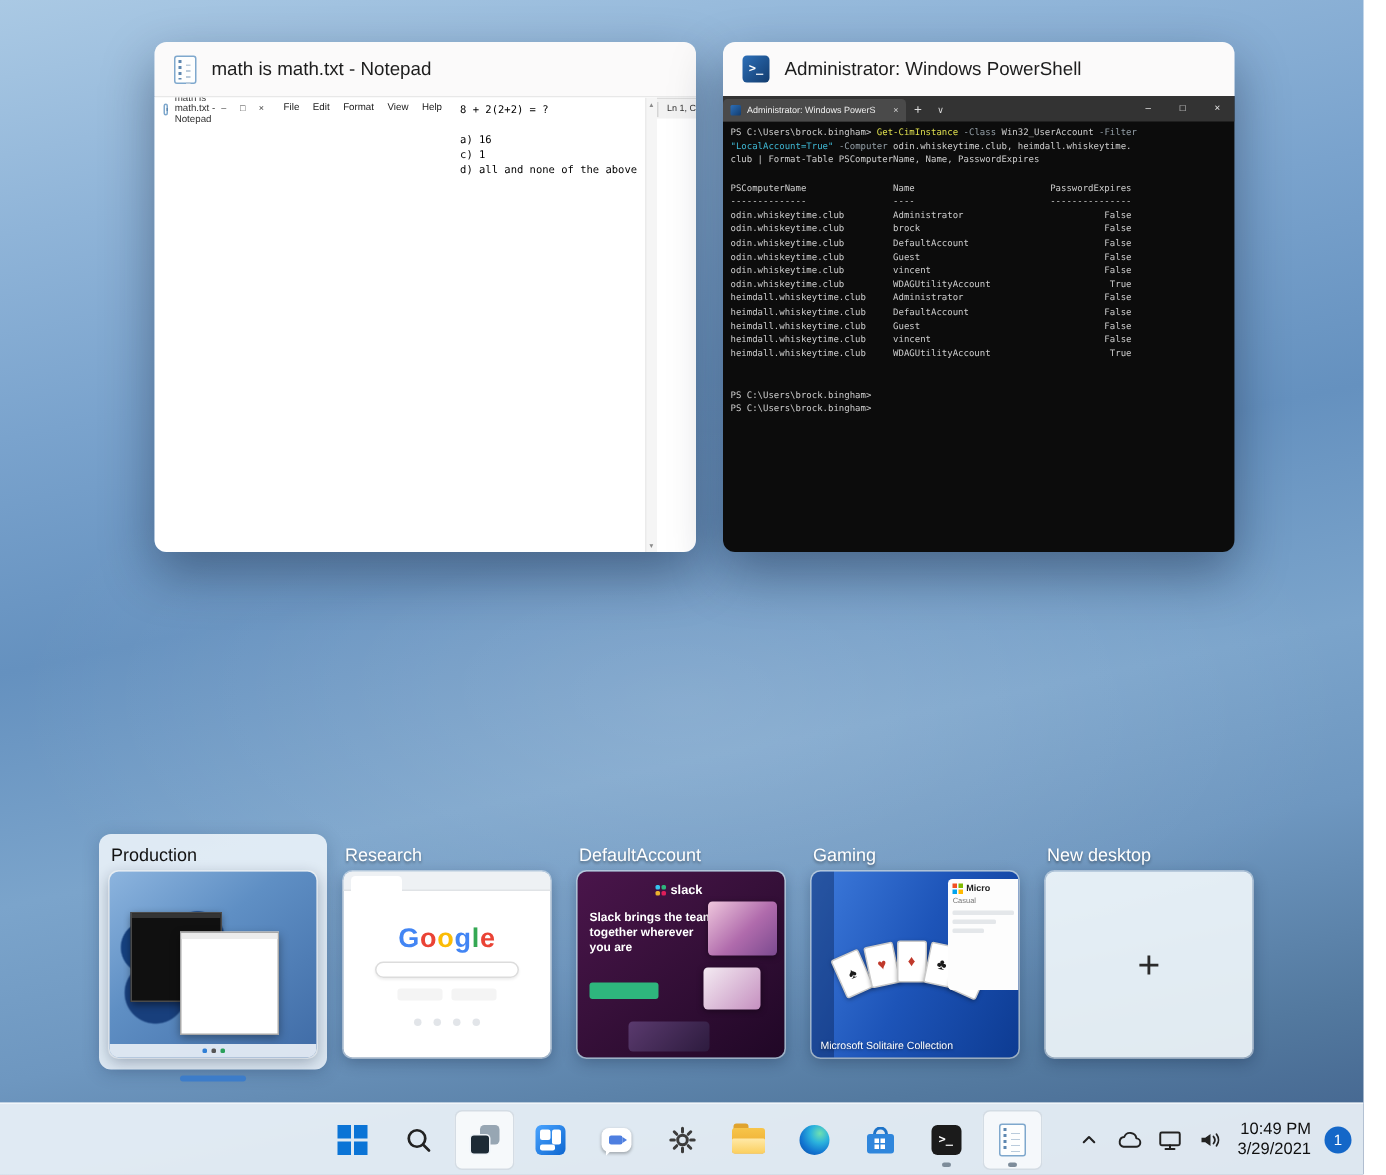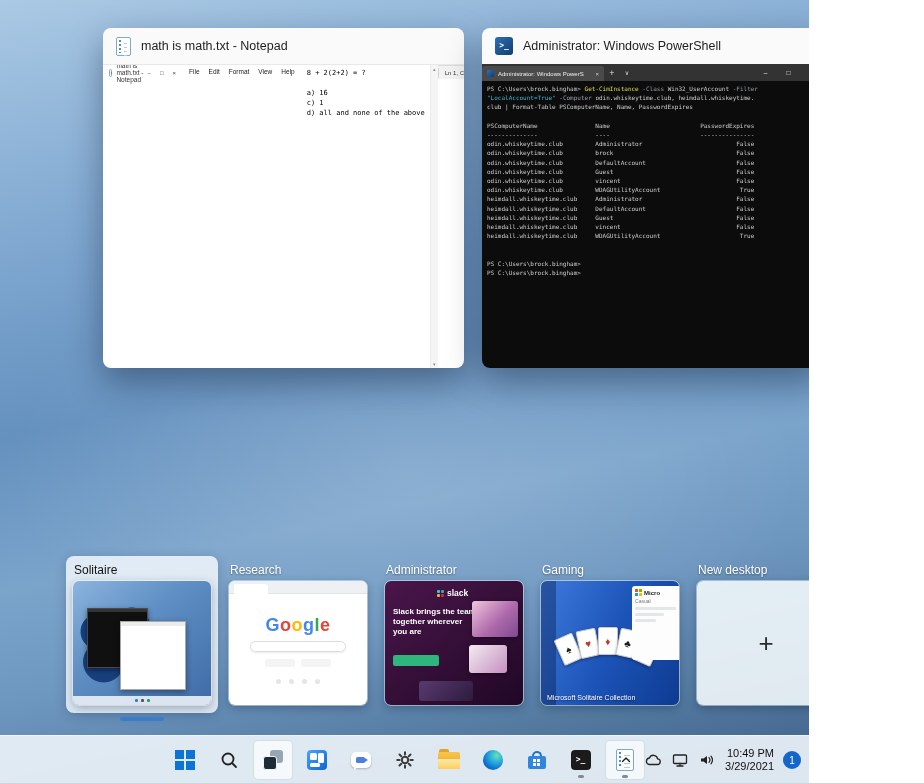--- a/index.html
+++ b/index.html
@@ -1,17 +1,17 @@
 <!DOCTYPE html>
 <html><head>
 <meta charset="utf-8">
 <style>
   * { margin:0; padding:0; box-sizing:border-box; }
   html,body { width:924px; height:783px; font-family:"Liberation Sans",sans-serif; }
-  .screen { position:relative; width:809px; height:783px; overflow:hidden;
+  .screen { position:relative; width:909px; height:783px; overflow:hidden;
     background:
       radial-gradient(ellipse 70% 40% at 50% 60%, rgba(255,255,255,0.14), transparent 70%),
       linear-gradient(168deg,#aac9e4 0%,#8fb4d8 16%,#7aa3cd 30%,#6591bf 46%,#7ba4cb 62%,#6e97c0 74%,#53799f 88%,#3f5f8a 100%);
   }
 
   
   .win-thumb { position:absolute; border-radius:8px; box-shadow:0 14px 34px rgba(8,20,44,.4); }
   .thumb-header { height:36px; background:#fbfafa; border-radius:8px 8px 0 0; display:flex; align-items:center; gap:10px; padding:0 13px; }
   .thumb-title { font-size:12.5px; color:#1d1d1d; }
 
@@ -253,21 +253,21 @@
           <span>×</span>
         </span>
       </div>
       <div class="ps-body" id="ps-body"><div class="t-line"><span class="c-fg">PS C:\Users\brock.bingham&gt; </span><span class="c-cmdlet">Get-CimInstance</span><span class="c-fg"> </span><span class="c-param">-Class</span><span class="c-fg"> Win32_UserAccount </span><span class="c-param">-Filter</span></div><div class="t-line"><span class="c-string">"LocalAccount=True"</span><span class="c-fg"> </span><span class="c-param">-Computer</span><span class="c-fg"> odin.whiskeytime.club, heimdall.whiskeytime.</span></div><div class="t-line"><span class="c-fg">club | Format-Table PSComputerName, Name, PasswordExpires</span></div><div class="t-line"><span class="c-fg"></span></div><div class="t-line"><span class="c-fg">PSComputerName                Name                         PasswordExpires</span></div><div class="t-line"><span class="c-fg">--------------                ----                         ---------------</span></div><div class="t-line"><span class="c-fg">odin.whiskeytime.club         Administrator                          False</span></div><div class="t-line"><span class="c-fg">odin.whiskeytime.club         brock                                  False</span></div><div class="t-line"><span class="c-fg">odin.whiskeytime.club         DefaultAccount                         False</span></div><div class="t-line"><span class="c-fg">odin.whiskeytime.club         Guest                                  False</span></div><div class="t-line"><span class="c-fg">odin.whiskeytime.club         vincent                                False</span></div><div class="t-line"><span class="c-fg">odin.whiskeytime.club         WDAGUtilityAccount                      True</span></div><div class="t-line"><span class="c-fg">heimdall.whiskeytime.club     Administrator                          False</span></div><div class="t-line"><span class="c-fg">heimdall.whiskeytime.club     DefaultAccount                         False</span></div><div class="t-line"><span class="c-fg">heimdall.whiskeytime.club     Guest                                  False</span></div><div class="t-line"><span class="c-fg">heimdall.whiskeytime.club     vincent                                False</span></div><div class="t-line"><span class="c-fg">heimdall.whiskeytime.club     WDAGUtilityAccount                      True</span></div><div class="t-line"><span class="c-fg"></span></div><div class="t-line"><span class="c-fg"></span></div><div class="t-line"><span class="c-fg">PS C:\Users\brock.bingham&gt;</span></div><div class="t-line"><span class="c-fg">PS C:\Users\brock.bingham&gt;</span></div></div>
     </div>
   </div>
 
   <div class="desktops">
 
     <div class="d-card selected">
-      <div class="d-label">Solitaire</div>
+      <div class="d-label">Production</div>
       <div class="d-thumb t-prod">
         <div class="p-bloom"></div>
         <div class="p-console"></div>
         <div class="p-notepad"></div>
         <div class="p-taskbar">
           <span class="p-dot" style="background:#2f7fd6"></span>
           <span class="p-dot" style="background:#555"></span>
           <span class="p-dot" style="background:#2aa05a"></span>
         </div>
       </div>
@@ -288,21 +288,21 @@
         <div class="r-dots">
             <span class="r-dot"></span>
             <span class="r-dot"></span>
             <span class="r-dot"></span>
             <span class="r-dot"></span>
           </div>
       </div>
     </div>
 
     <div class="d-card">
-      <div class="d-label">Administrator</div>
+      <div class="d-label">DefaultAccount</div>
       <div class="d-thumb t-col">
         <div class="sl-brand">
           <span class="sl-logo" id="sl-logo">
               <i style="background: rgb(54, 197, 240);"></i>
               <i style="background: rgb(46, 182, 125);"></i>
               <i style="background: rgb(236, 178, 46);"></i>
               <i style="background: rgb(224, 30, 90);"></i>
             </span>
           <span>slack</span>
         </div>

